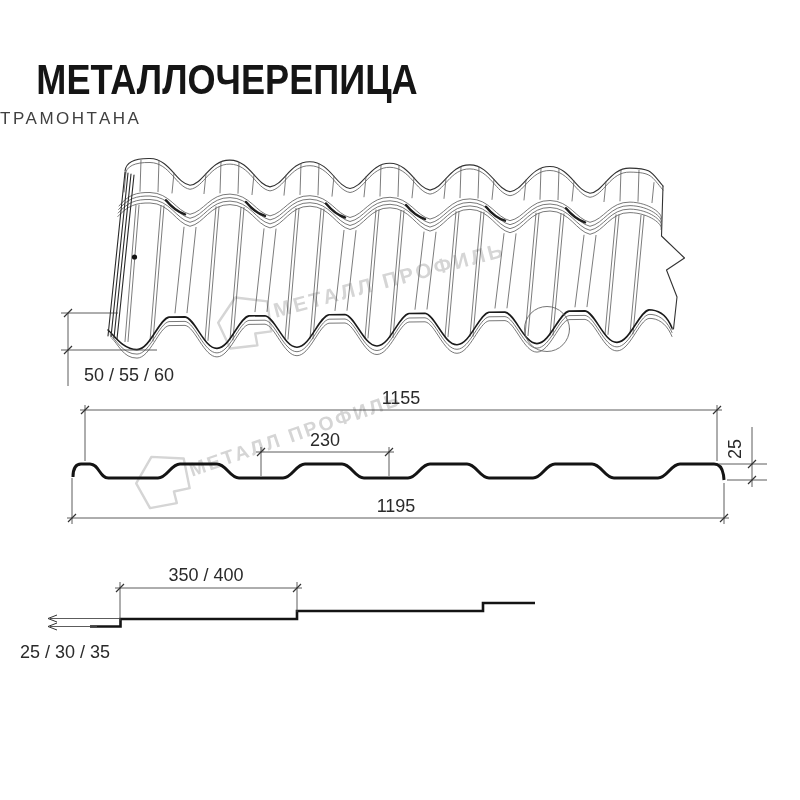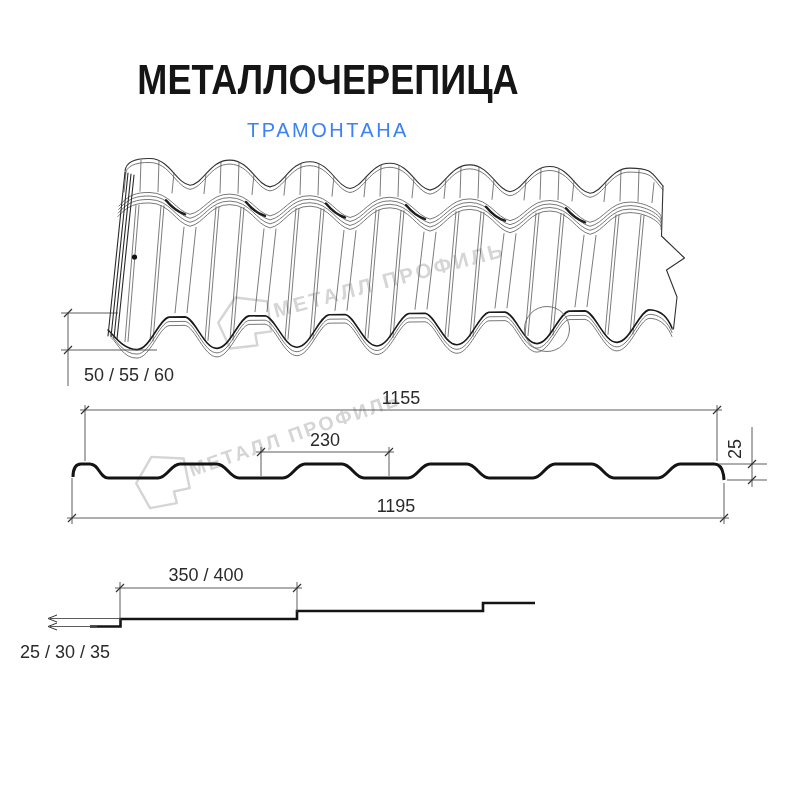--- a/index.html
+++ b/index.html
@@ -1,26 +1,26 @@
 <!DOCTYPE html>
 <html><head>
 <meta charset="utf-8">
 <style>
   html,body{margin:0;padding:0;}
   body{
     width:800px;height:800px;background:#ffffff;position:relative;overflow:hidden;
     font-family:"Liberation Sans",sans-serif;
   }
-  .header{position:absolute;top:56px;left:0;width:656px;text-align:center;}
+  .header{position:absolute;top:56px;left:0;width:656px;}
   .title{
     font-size:43px;font-weight:bold;color:#151515;letter-spacing:0px;
     display:inline-block;transform:scaleX(.84);white-space:nowrap;line-height:1.1;
   }
   .subtitle{
-    margin-top:16px;font-size:20px;font-weight:normal;color:#3b82f6;letter-spacing:2.5px;
+    margin-top:6px;font-size:17px;font-weight:normal;color:#404040;letter-spacing:2.5px;
   }
   svg text{font-family:"Liberation Sans",sans-serif;}
   .dimtxt{font-size:18px;fill:#2a2a2a;}
   .wmtxt{font-weight:bold;fill:#d5d5d5;}
 </style>
 </head>
 <body>
 
 <div class="header">
   <div class="title">МЕТАЛЛОЧЕРЕПИЦА</div>

